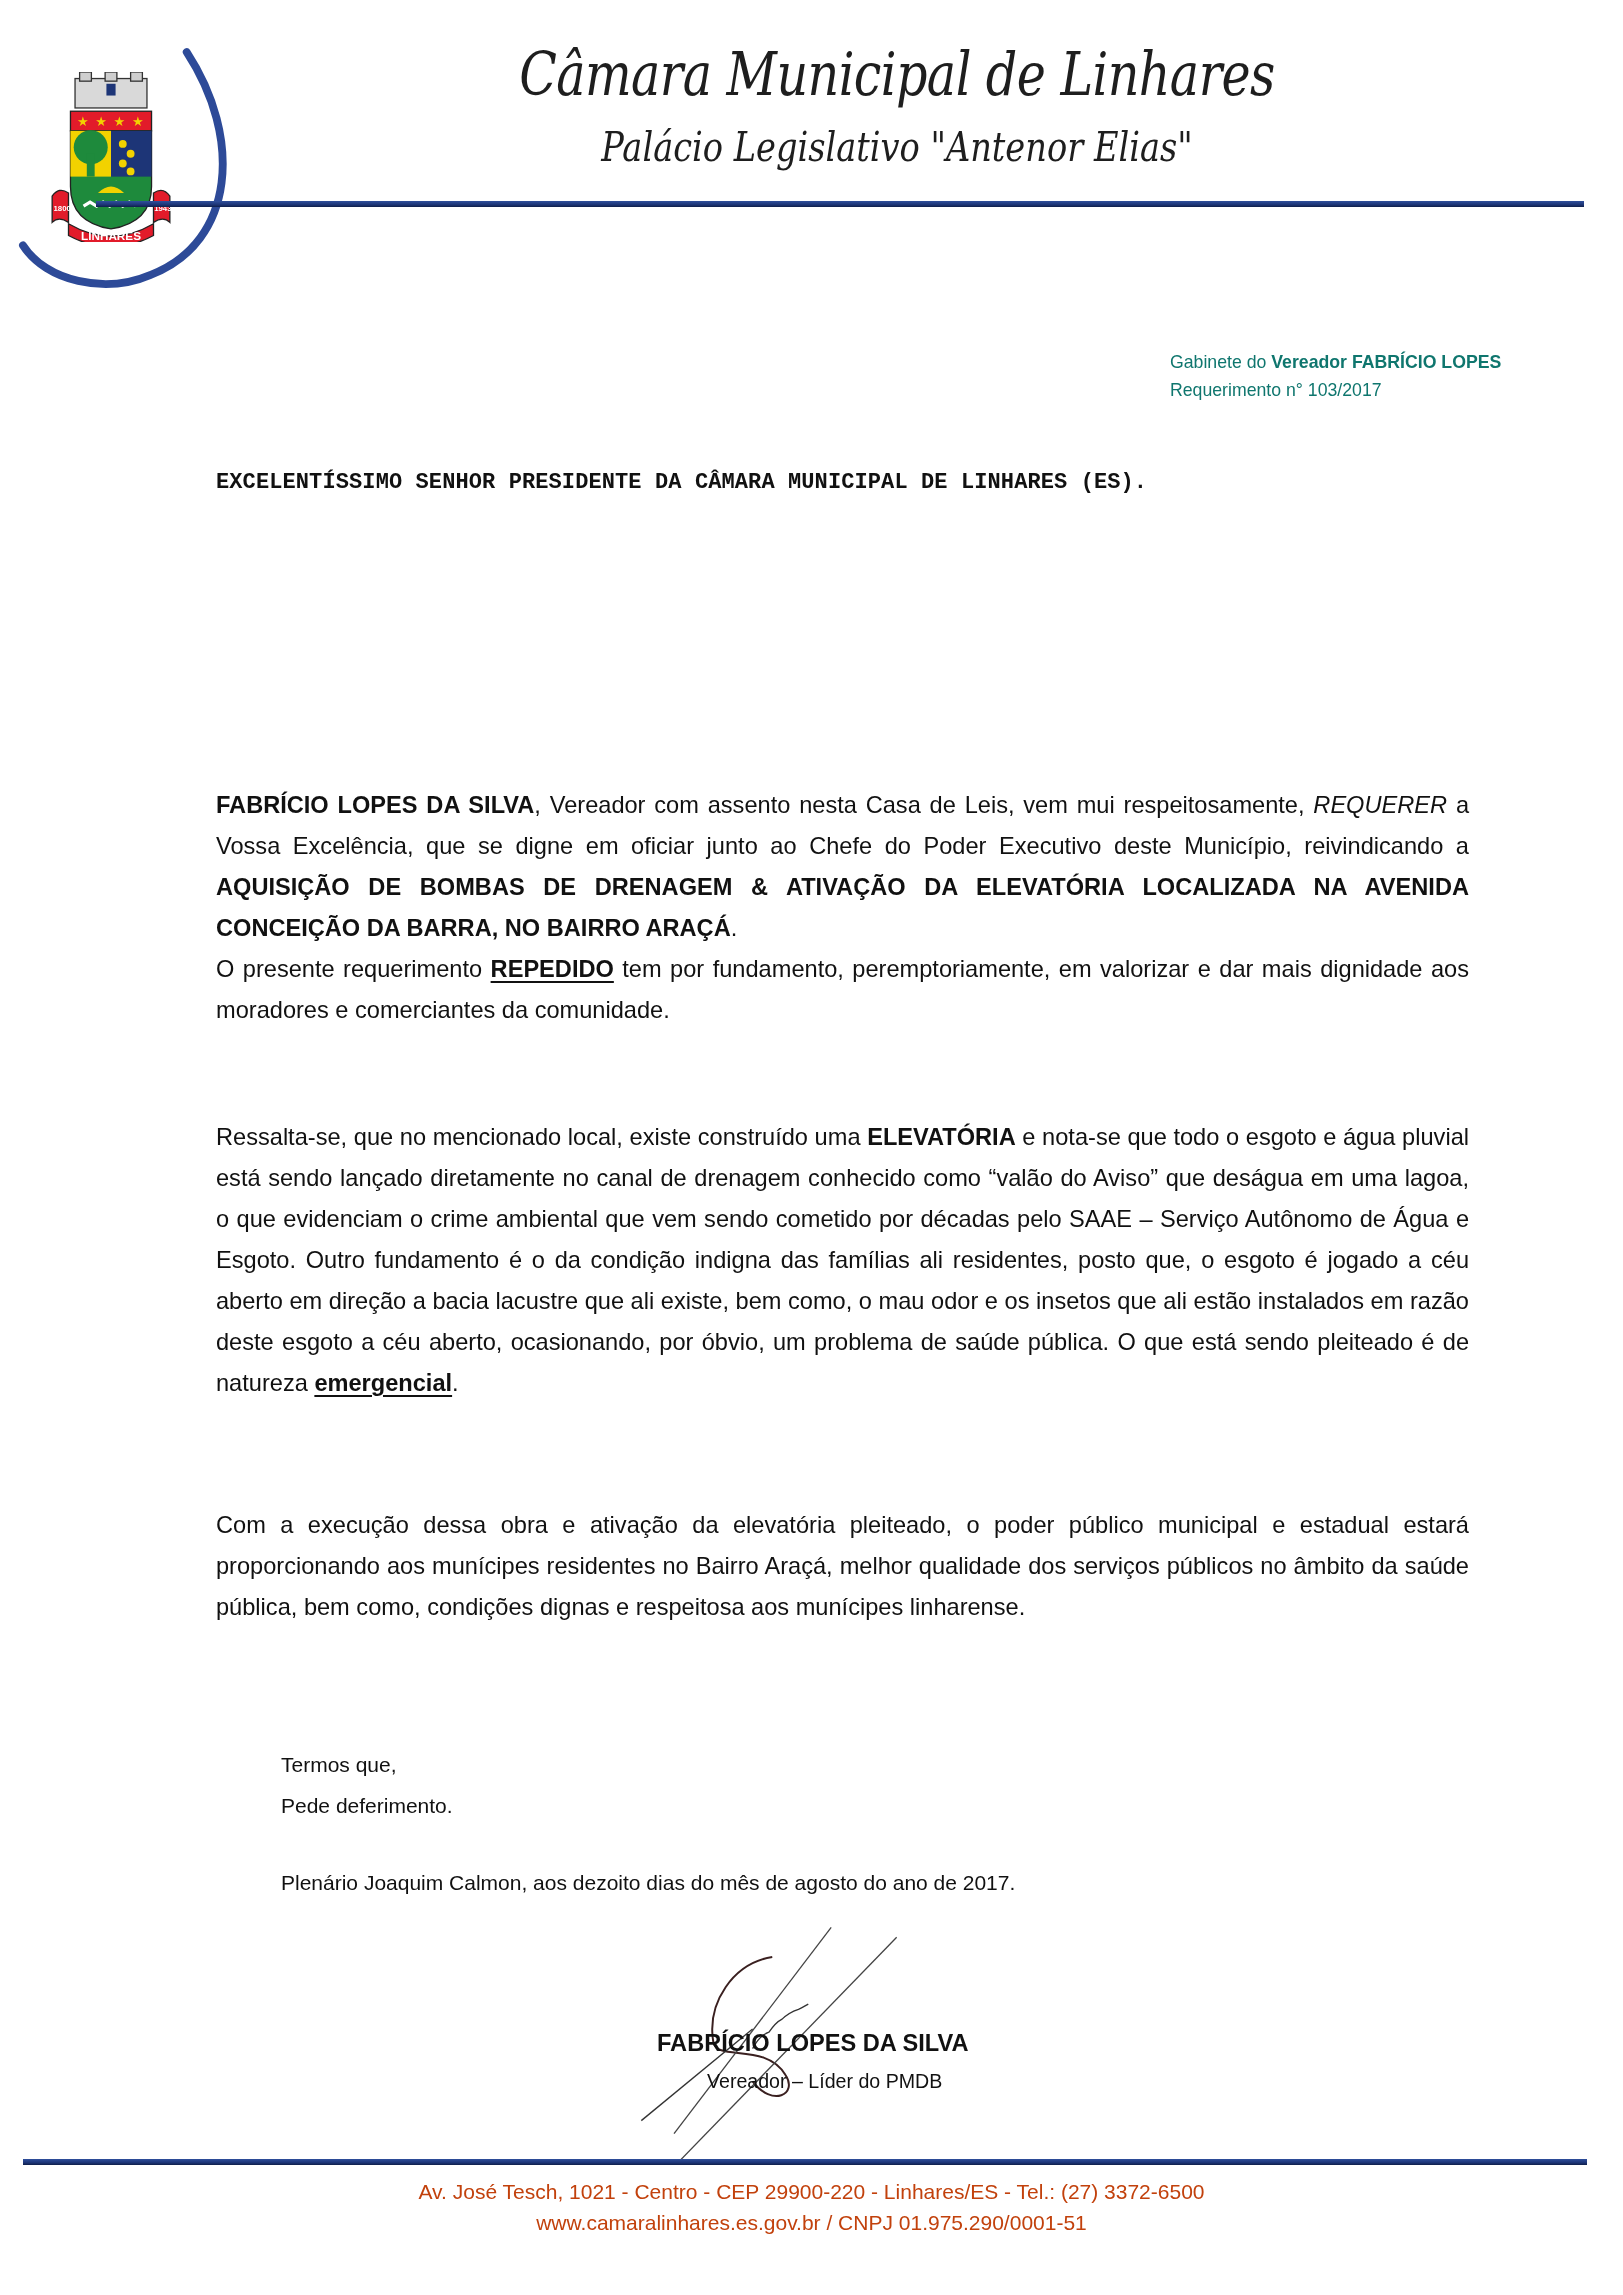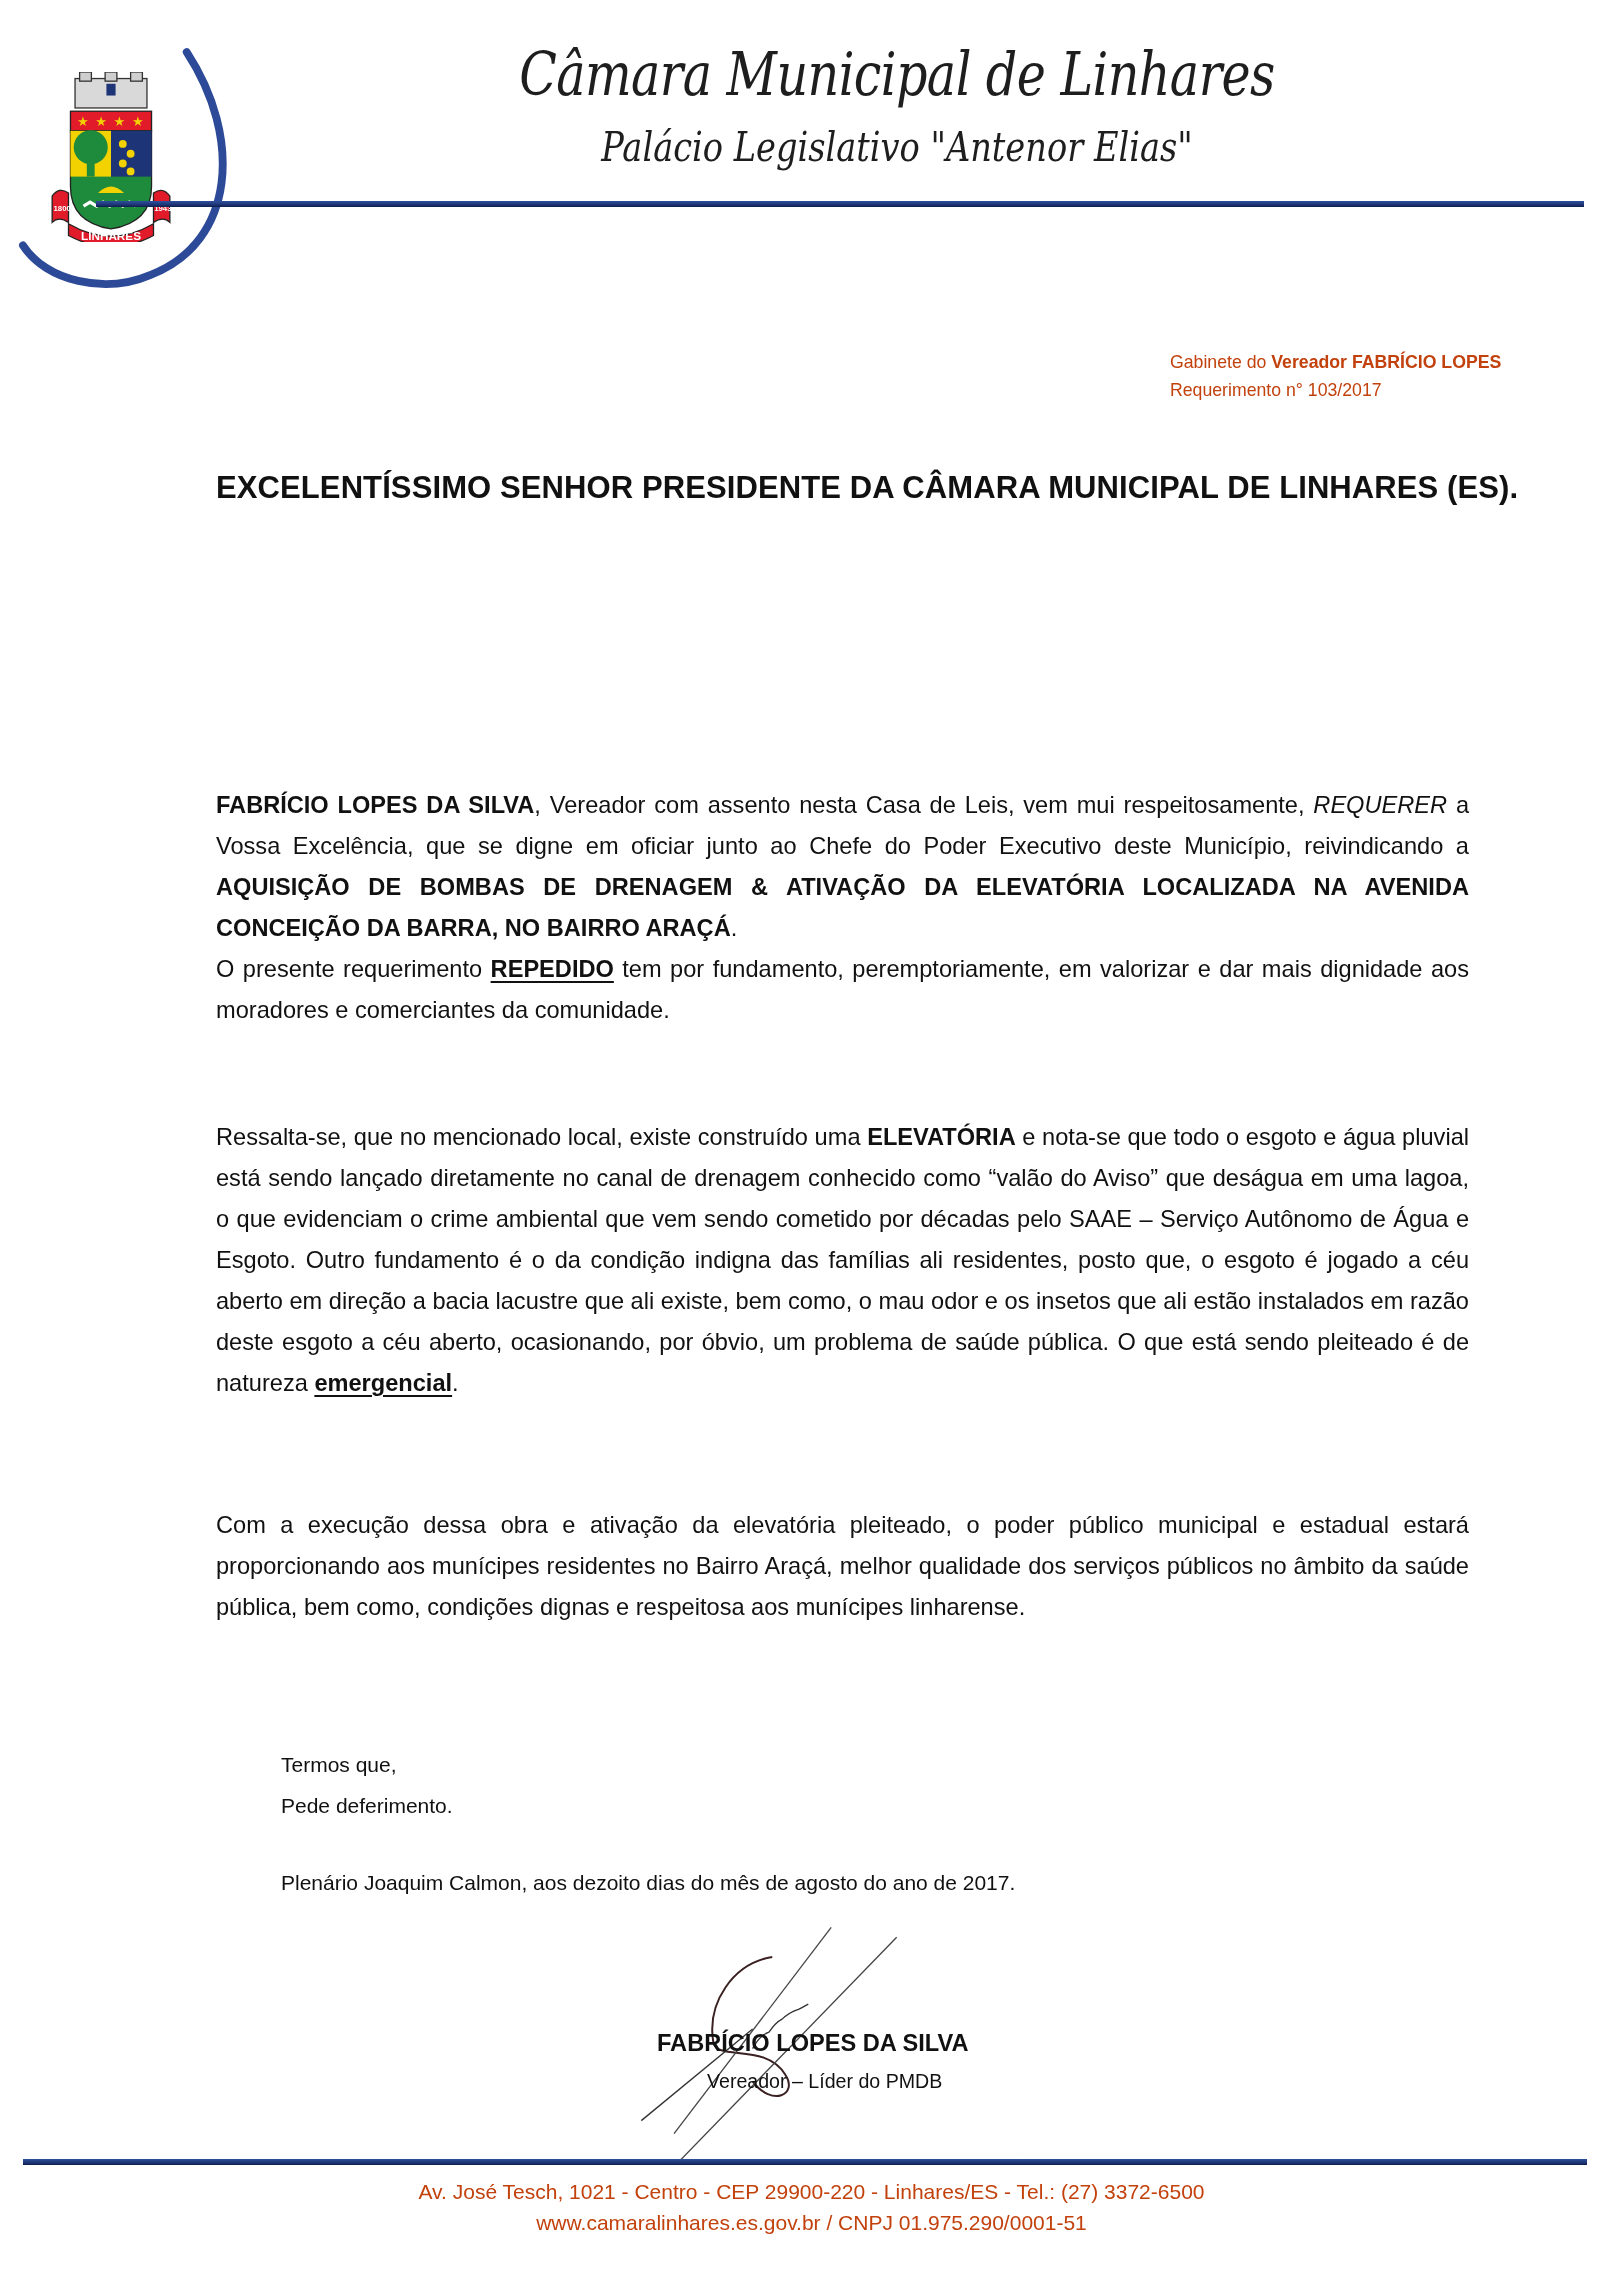--- a/index.html
+++ b/index.html
@@ -7,24 +7,24 @@
   .abs { position: absolute; }
 
   
   #arc { left: 0; top: 39px; width: 249px; height: 262px; }
   #crest { left: 39px; top: 72px; width: 144px; height: 170px; }
   .title { left: 406px; top: 39px; width: 982px; text-align: center; font-family: "DejaVu Serif", "Liberation Serif", serif; font-style: italic; font-size: 60px; color: #1e1e1e; letter-spacing: -0.7px; transform: scaleX(0.82); transform-origin: center; white-space: nowrap; }
   .subtitle { left: 406px; top: 123px; width: 982px; text-align: center; font-family: "DejaVu Serif", "Liberation Serif", serif; font-style: italic; font-size: 41px; color: #1e1e1e; transform: scaleX(0.82); transform-origin: center; white-space: nowrap; }
   .rule-top { left: 96px; top: 201px; width: 1488px; height: 5.9px; background: linear-gradient(#2f4f9c, #1d3577 60%, #0f1f4a); }
 
   
-  .office { left: 1170px; top: 349px; font-size: 17.7px; line-height: 27.5px; color: #c2410c; }
+  .office { left: 1170px; top: 349px; font-size: 17.7px; line-height: 27.5px; color: #0f766e; }
   .office b { font-weight: bold; }
 
-  .salutation { left: 216px; top: 470px; font-size: 31px; font-weight: bold; letter-spacing: 0.1px; white-space: nowrap; }
+  .salutation { left: 216px; top: 470px; font-size: 22px; font-weight: bold; letter-spacing: 0.1px; white-space: nowrap; font-family: Liberation Mono, monospace; }
 
   .body-text { left: 216px; width: 1253px; font-size: 23.6px; line-height: 41px; text-align: justify; }
   .body-text b { font-weight: bold; }
   .body-text u { text-decoration-thickness: 2px; text-underline-offset: 3.9px; text-decoration: underline; }
   #p1 { top: 785px; }
   #p2 { top: 1117px; }
   #p3 { top: 1505px; }
 
   .closing { left: 281px; font-size: 21px; line-height: 41px; }
   #closing1 { top: 1744px; }

